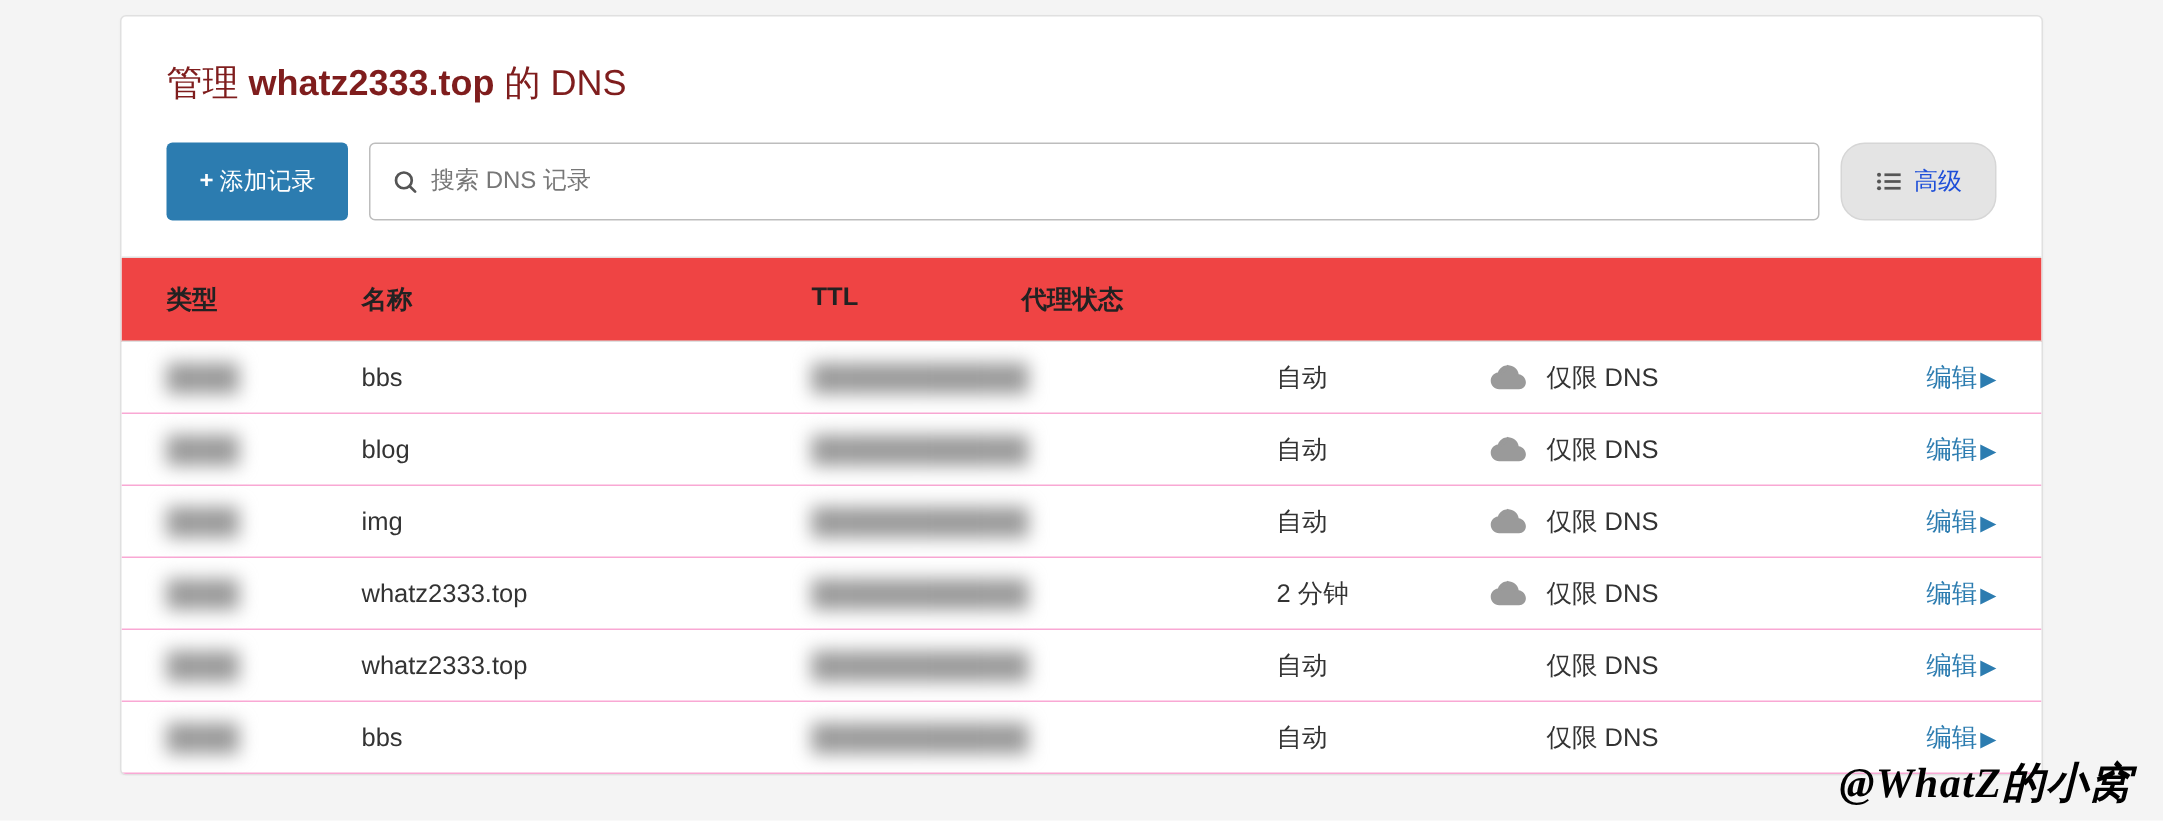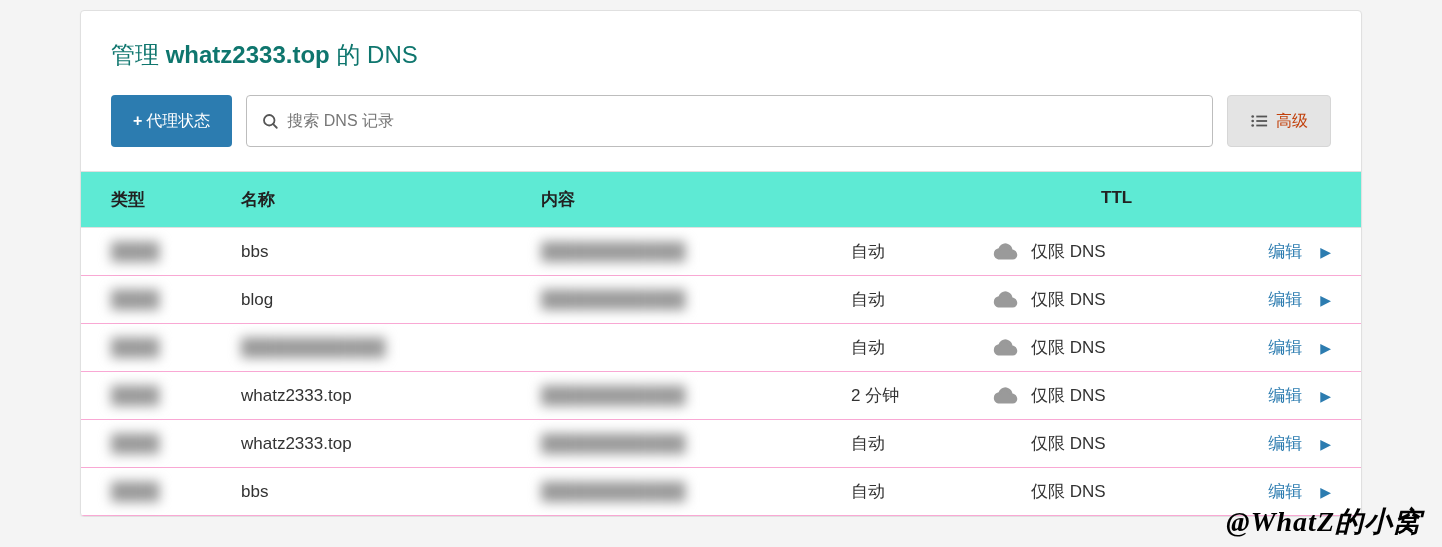--- a/index.html
+++ b/index.html
@@ -20,21 +20,21 @@
       margin: 10px 80px 0 80px;
       box-shadow: 0 1px 2px rgba(0,0,0,0.04);
       overflow: hidden;
     }
     .panel-header {
       padding: 28px 30px 24px 30px;
     }
     .page-title {
       font-size: 24px;
       font-weight: 400;
-      color: #0f766e;
+      color: #7f1d1d;
     }
     .page-title b {
       font-weight: 700;
     }
     .toolbar {
       display: flex;
       gap: 14px;
       padding: 0 30px 24px 30px;
       align-items: stretch;
     }
@@ -73,37 +73,37 @@
       outline: none;
       font-size: 16px;
       color: #333;
       background: transparent;
     }
     .search-wrap input::placeholder {
       color: #777;
     }
     .btn-secondary {
       background: #e4e4e4;
-      color: #c2410c;
+      color: #1d4ed8;
       border: 1px solid #d6d6d6;
-      border-radius: 4px;
+      border-radius: 16px;
       padding: 10px 22px;
       font-size: 16px;
       display: inline-flex;
       align-items: center;
       gap: 8px;
       cursor: pointer;
       white-space: nowrap;
     }
     .table-wrap {
       border-top: 1px solid #e0e0e0;
     }
     .thead {
       display: flex;
-      background: #5eead4;
+      background: #ef4444;
       border-bottom: 1px solid #e0e0e0;
       padding: 16px 30px;
       font-weight: 700;
       font-size: 17px;
     }
     .col-type   { width: 130px; }
     .col-name   { width: 300px; }
     .col-content{ flex: 1; }
     .col-ttl    { width: 140px; }
     .col-proxy  { width: 250px; display:flex; align-items:center; gap:10px;}
@@ -125,21 +125,21 @@
     }
     .cloud-icon {
       display: inline-block;
       vertical-align: middle;
     }
     .edit-link {
       color: #2c7cb0;
       cursor: pointer;
       display: inline-flex;
       align-items: center;
-      gap: 18px;
+      gap: 2px;
       font-size: 17px;
     }
     .edit-link .caret {
       font-size: 14px;
     }
     .watermark {
       position: fixed;
       right: 20px;
       bottom: 6px;
       font-family: "Comic Sans MS", "Brush Script MT", cursive;
@@ -158,21 +158,21 @@
 
   <div class="panel-header">
     <h1 class="page-title">
       <span>管理 </span><b>whatz2333.top</b><span> 的 DNS</span>
     </h1>
   </div>
 
   <div class="toolbar">
     <button class="btn-primary">
       <span class="plus">+</span>
-      <span>代理状态</span>
+      <span>添加记录</span>
     </button>
 
     <div class="search-wrap">
       <svg width="18" height="18" viewBox="0 0 24 24" fill="none" stroke="#555" stroke-width="2.4" stroke-linecap="round">
         <circle cx="11" cy="11" r="7"></circle>
         <line x1="21" y1="21" x2="16.2" y2="16.2"></line>
       </svg>
       <input type="text" placeholder="搜索 DNS 记录" style="">
     </div>
 
@@ -186,22 +186,22 @@
           <rect x="7" y="12" width="12" height="2"></rect>
       </svg>
       <span>高级</span>
     </button>
   </div>
 
   <div class="table-wrap">
     <div class="thead">
       <div class="col-type">类型</div>
       <div class="col-name">名称</div>
-      <div class="col-content">内容</div>
       <div class="col-ttl">TTL</div>
+      <div class="col-proxy">代理状态</div>
       <div class="col-action"></div>
     </div>
     <div id="rows">
         <div class="trow">
           <div class="col-type">████</div>
           <div class="col-name">bbs</div>
           <div class="col-content">████████████</div>
           <div class="col-ttl">自动</div>
           <div class="col-proxy">
             <svg class="cloud-icon" width="30" height="20" viewBox="0 0 32 20">
@@ -227,20 +227,21 @@
             </svg>
             <span>仅限 DNS</span>
           </div>
           <div class="col-action"><span class="edit-link">
               <span>编辑</span>
               <span class="caret">▶</span>
             </span></div>
         </div>
         <div class="trow">
           <div class="col-type">████</div>
+          <div class="col-name">img</div>
           <div class="col-content">████████████</div>
           <div class="col-ttl">自动</div>
           <div class="col-proxy">
             <svg class="cloud-icon" width="30" height="20" viewBox="0 0 32 20">
               <path d="M25 18H9c-3.3 0-6-2.7-6-6 0-3 2.2-5.5 5.1-5.9C9.2 3 12 1 15.3 1c3.8 0 7 2.7 7.6 6.3 2.9.4 5.1 2.9 5.1 5.9 0 2.6-2.1 4.8-4.8 4.8z" fill="#9a9a9a"></path>
               <path d="M10 7l5-5 5 5" fill="none" stroke="#9a9a9a" stroke-width="2" stroke-linecap="round"></path>
             </svg>
             <span>仅限 DNS</span>
           </div>
           <div class="col-action"><span class="edit-link">

